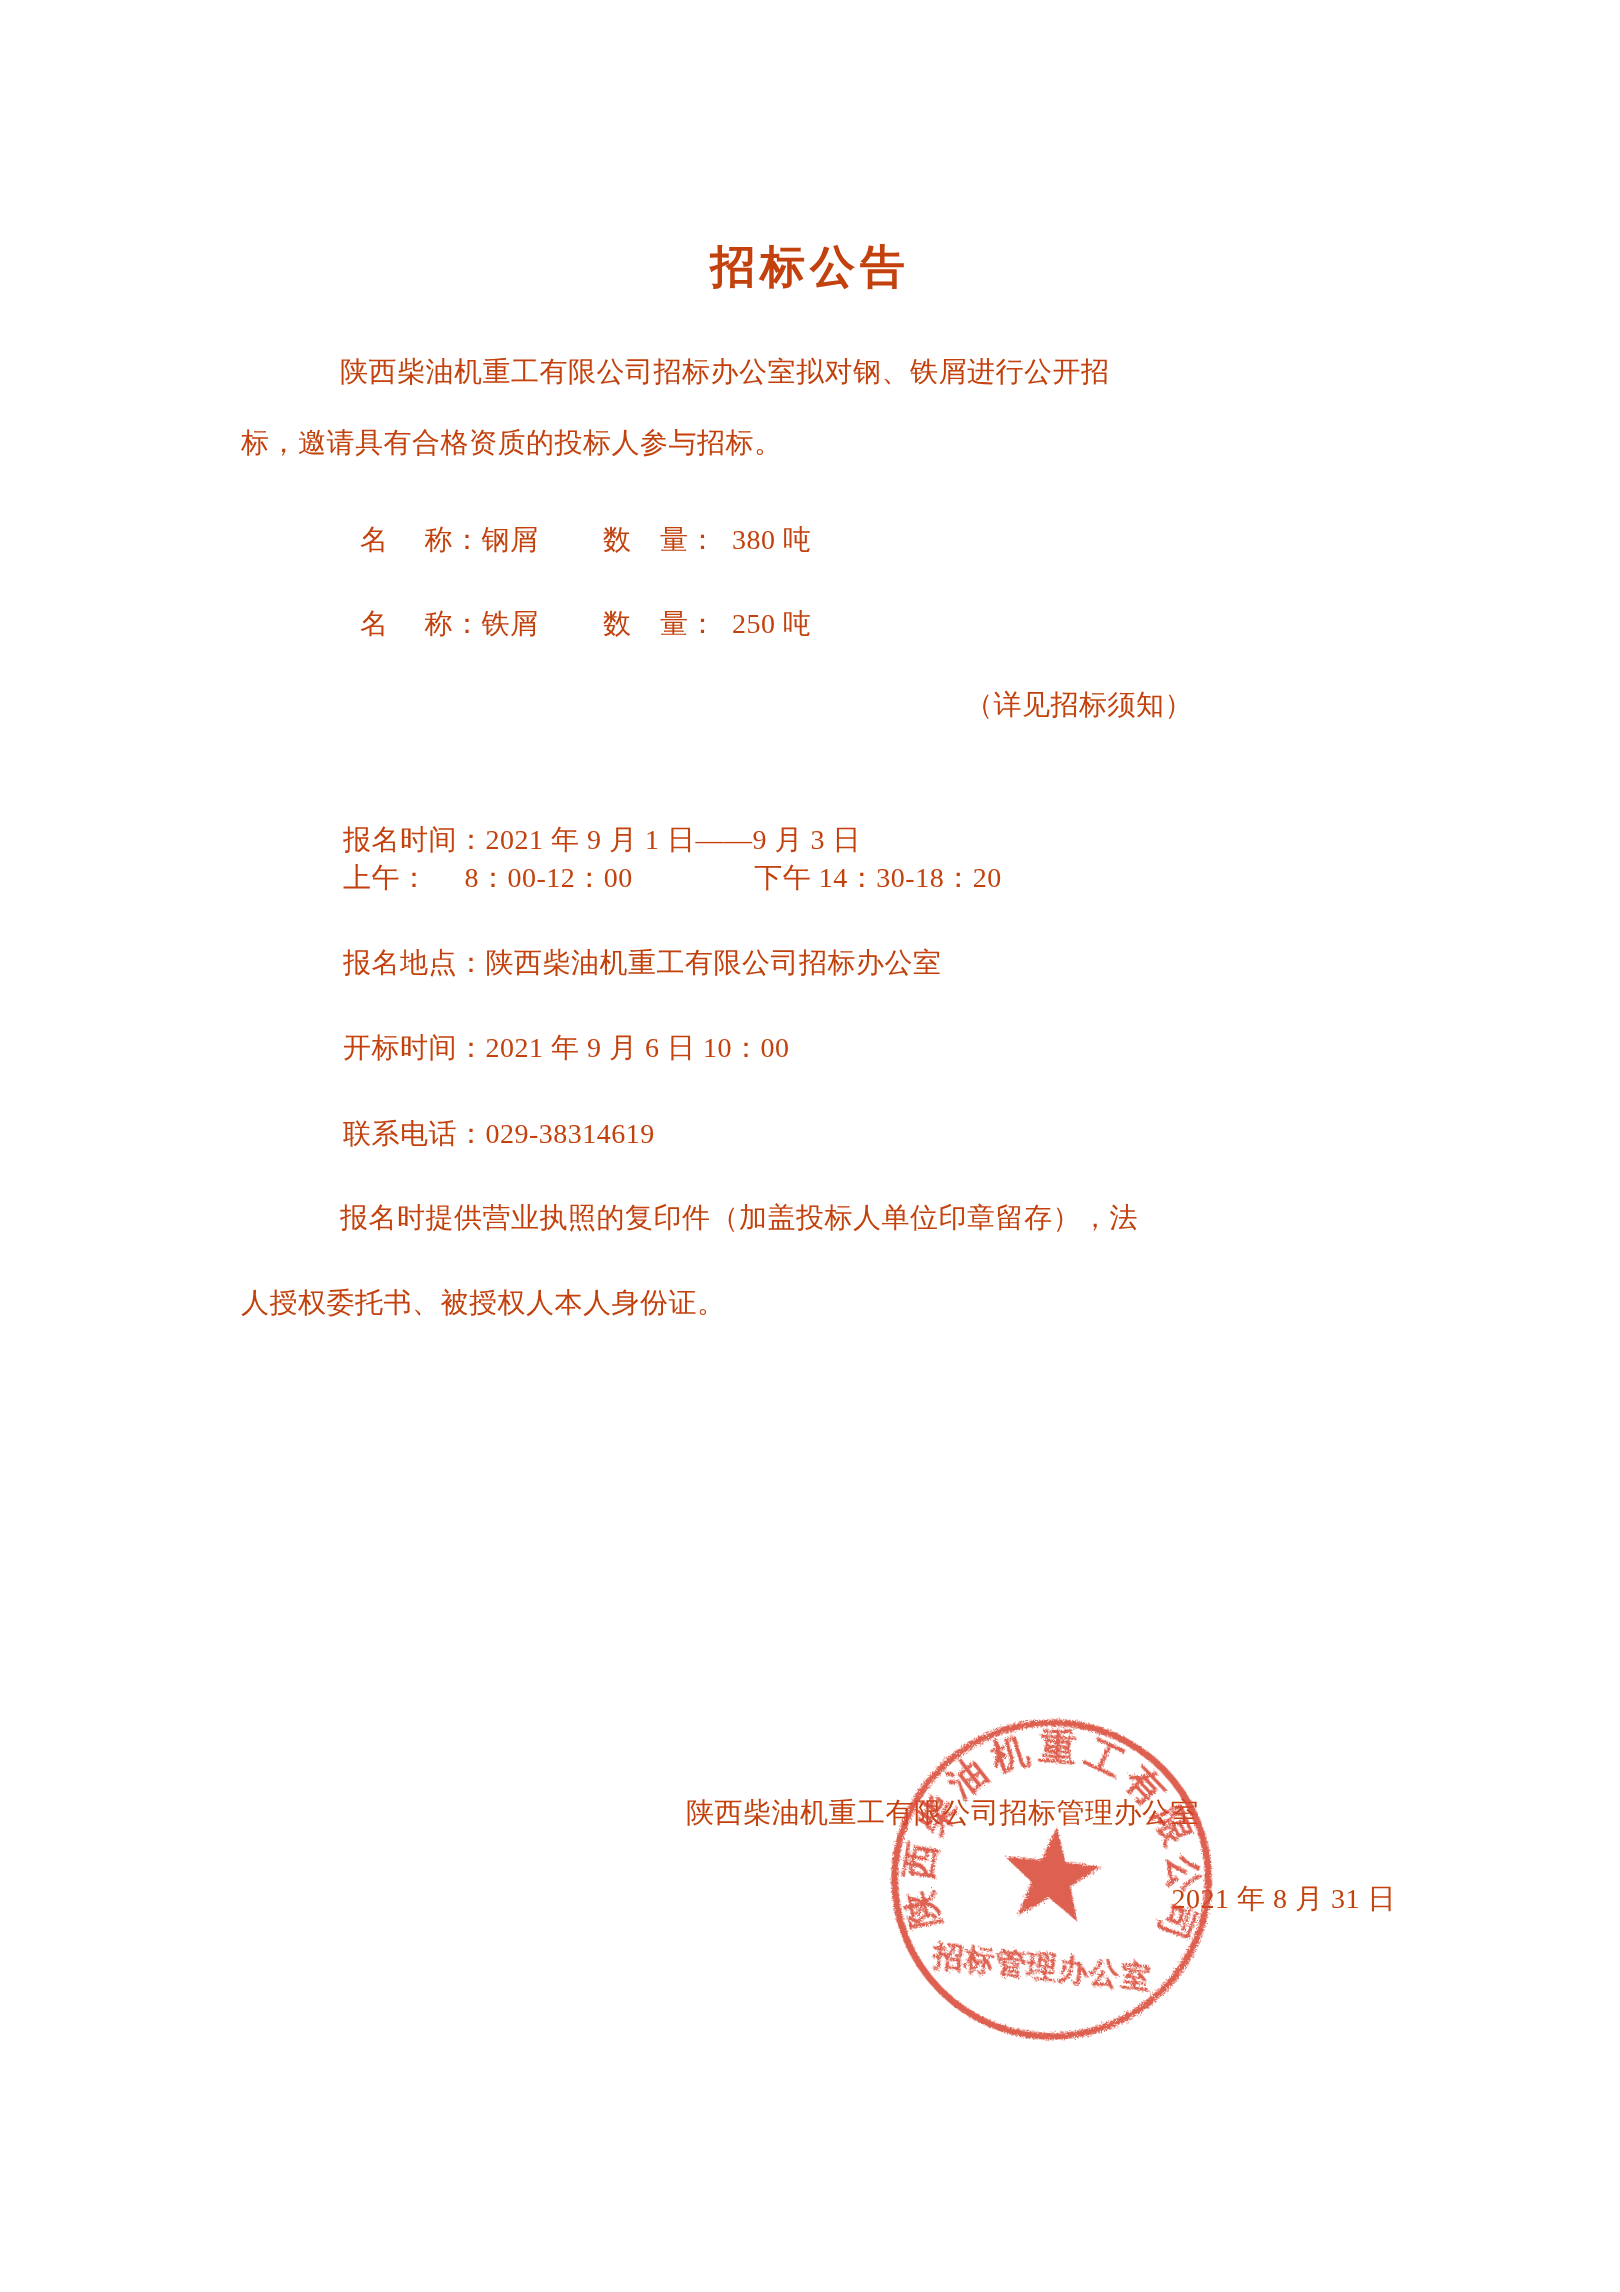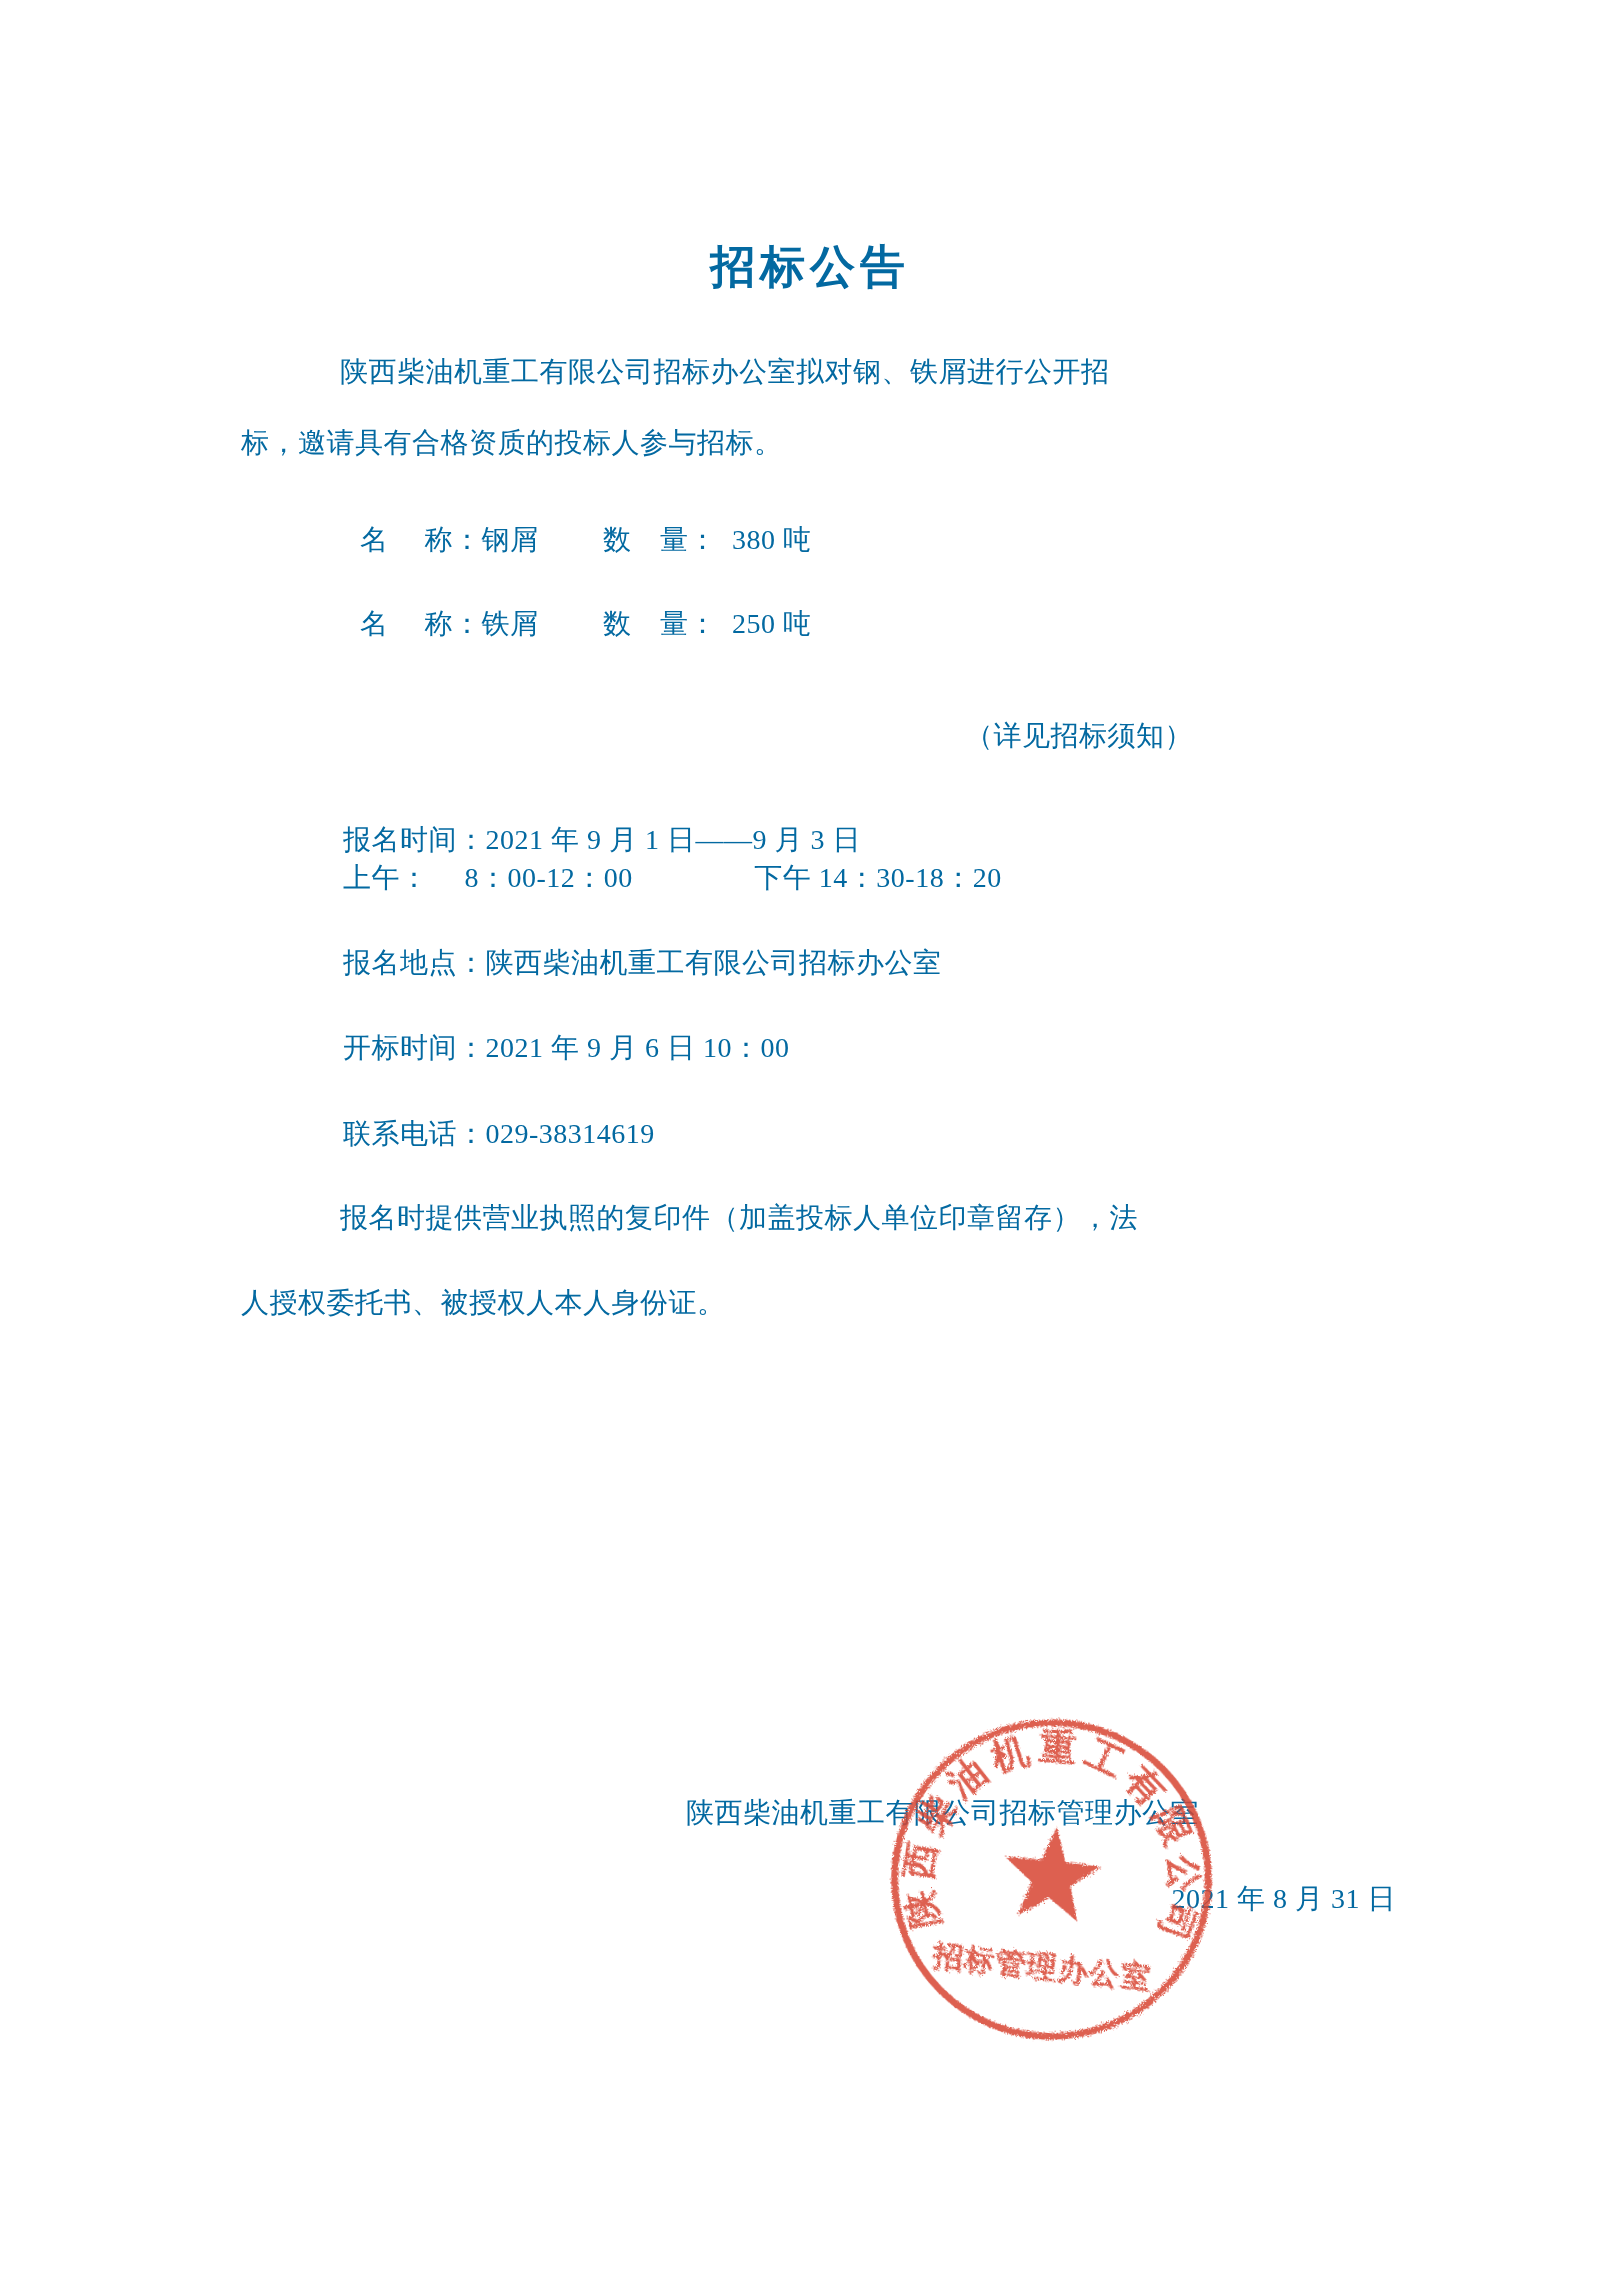--- a/index.html
+++ b/index.html
@@ -3,21 +3,21 @@
 <meta charset="utf-8">
 <style>
   html, body { margin: 0; padding: 0; background: #888; }
   .page {
     position: relative;
     width: 1620px;
     height: 2293px;
     margin: 0 auto;
     background: #ffffff;
     font-family: "Liberation Serif", "DejaVu Serif", serif;
-    color: #0369a1;
+    color: #c2410c;
     overflow: hidden;
   }
   .line {
     position: absolute;
     font-size: 28px;
     line-height: 45px;
     white-space: pre;
     letter-spacing: 0.5px;
   }
   .doc-title {
@@ -29,21 +29,21 @@
     font-size: 45px;
     font-weight: bold;
     letter-spacing: 4.9px;
     line-height: 49px;
     white-space: pre;
   }
   #p1l1 { top: 349px;  left: 340px; }
   #p1l2 { top: 420px;  left: 241px; }
   #item-steel { top: 517px; left: 360px; }
   #item-iron  { top: 601px; left: 360px; }
-  #note       { top: 682px; left: 965px; margin-top: 31px; }
+  #note       { top: 682px; left: 965px; }
   #reg-time   { top: 769px; left: 343px; margin-top: 48px; }
   #hours      { top: 855px; left: 343px; }
   #reg-place  { top: 940px; left: 343px; }
   #open-time  { top: 1025px; left: 343px; }
   #phone      { top: 1111px; left: 343px; }
   #p2l1       { top: 1195px; left: 340px; }
   #p2l2       { top: 1280px; left: 241px; }
   #signature  { top: 1790px; left: 686px; width: 710px; }
   #sign-date  { top: 1876px; left: 686px; width: 710px; text-align: right; }
   .stamp {

